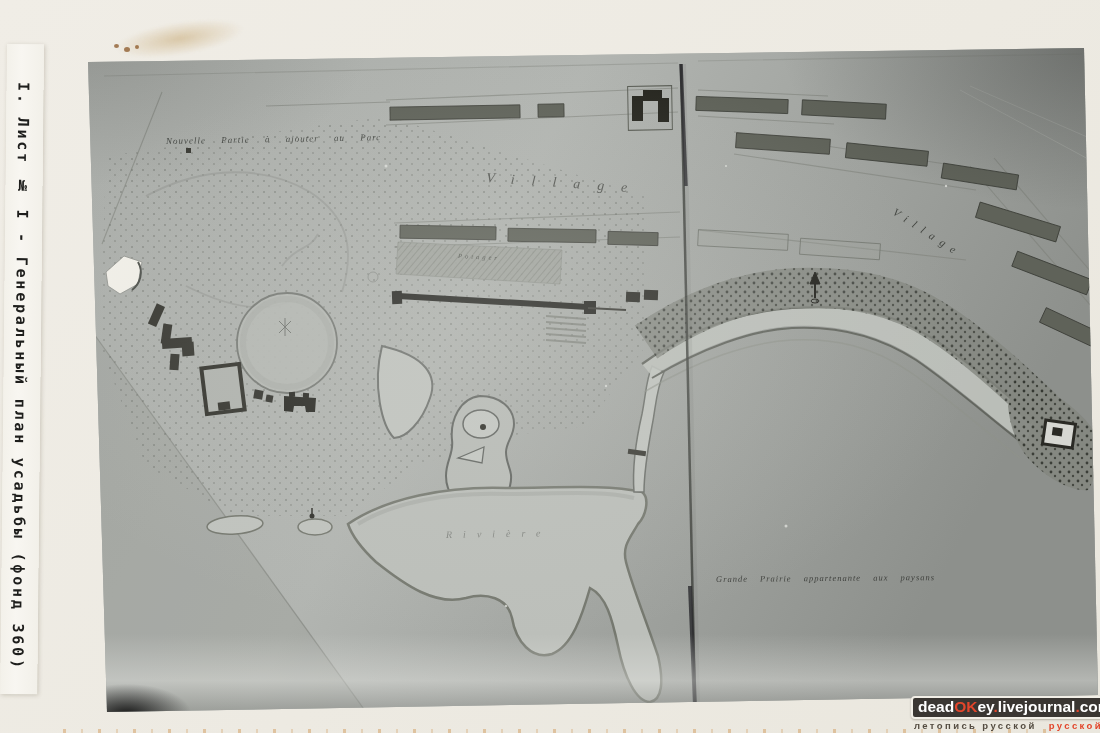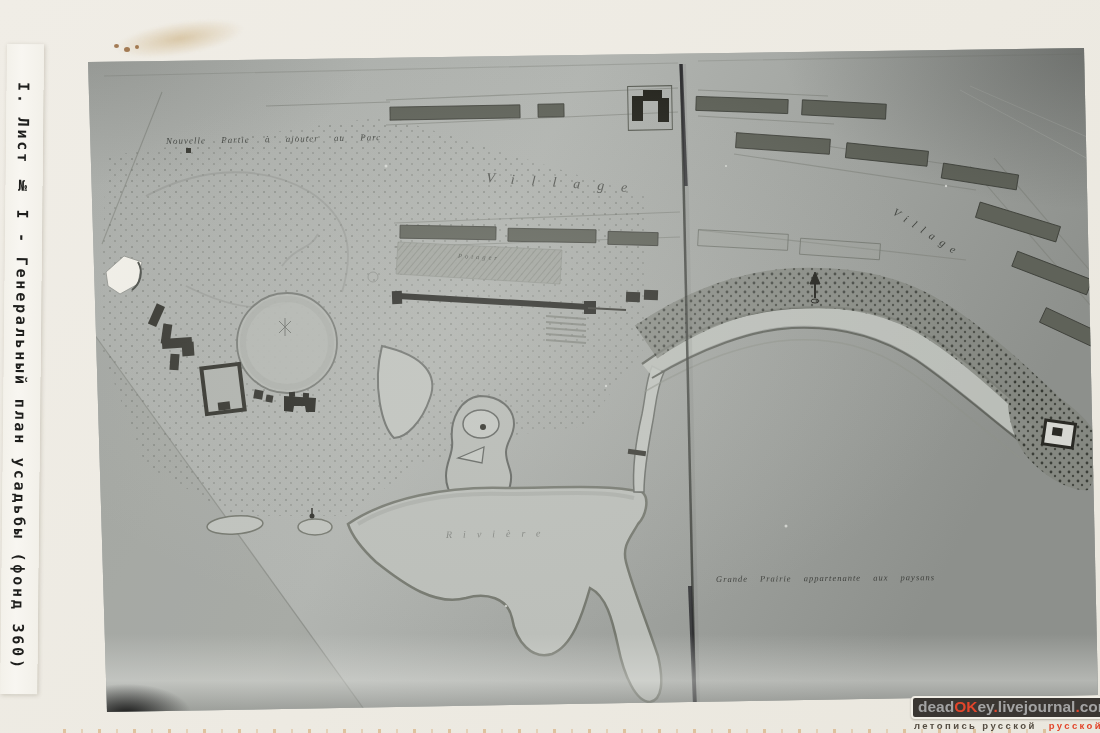--- a/index.html
+++ b/index.html
@@ -61,21 +61,21 @@
   }
 
   
   .watermark{position:absolute;left:911px;top:696px;width:186px;}
   .wm-badge{
     display:inline-block;background:#3a3632;border:2px solid #f2efe7;border-radius:4px;
     padding:0 5px;height:19px;line-height:18px;white-space:nowrap;
     font-family:"Liberation Sans",sans-serif;font-weight:bold;font-size:15.5px;letter-spacing:0;
     box-shadow:0 1px 2px rgba(60,50,30,.3);
   }
-  .wm-light{color:#a3a3a3;}
+  .wm-light{color:#ffffff;}
   .wm-red{color:#e2452b;}
   .wm-tagline{
     margin-top:1px;padding-left:3px;white-space:nowrap;
     font-family:"Liberation Sans",sans-serif;font-weight:bold;font-size:9.5px;letter-spacing:2.4px;
   }
   .wm-dark{color:#554d42;margin-right:12px;}
 </style>
 </head>
 <body>
 

